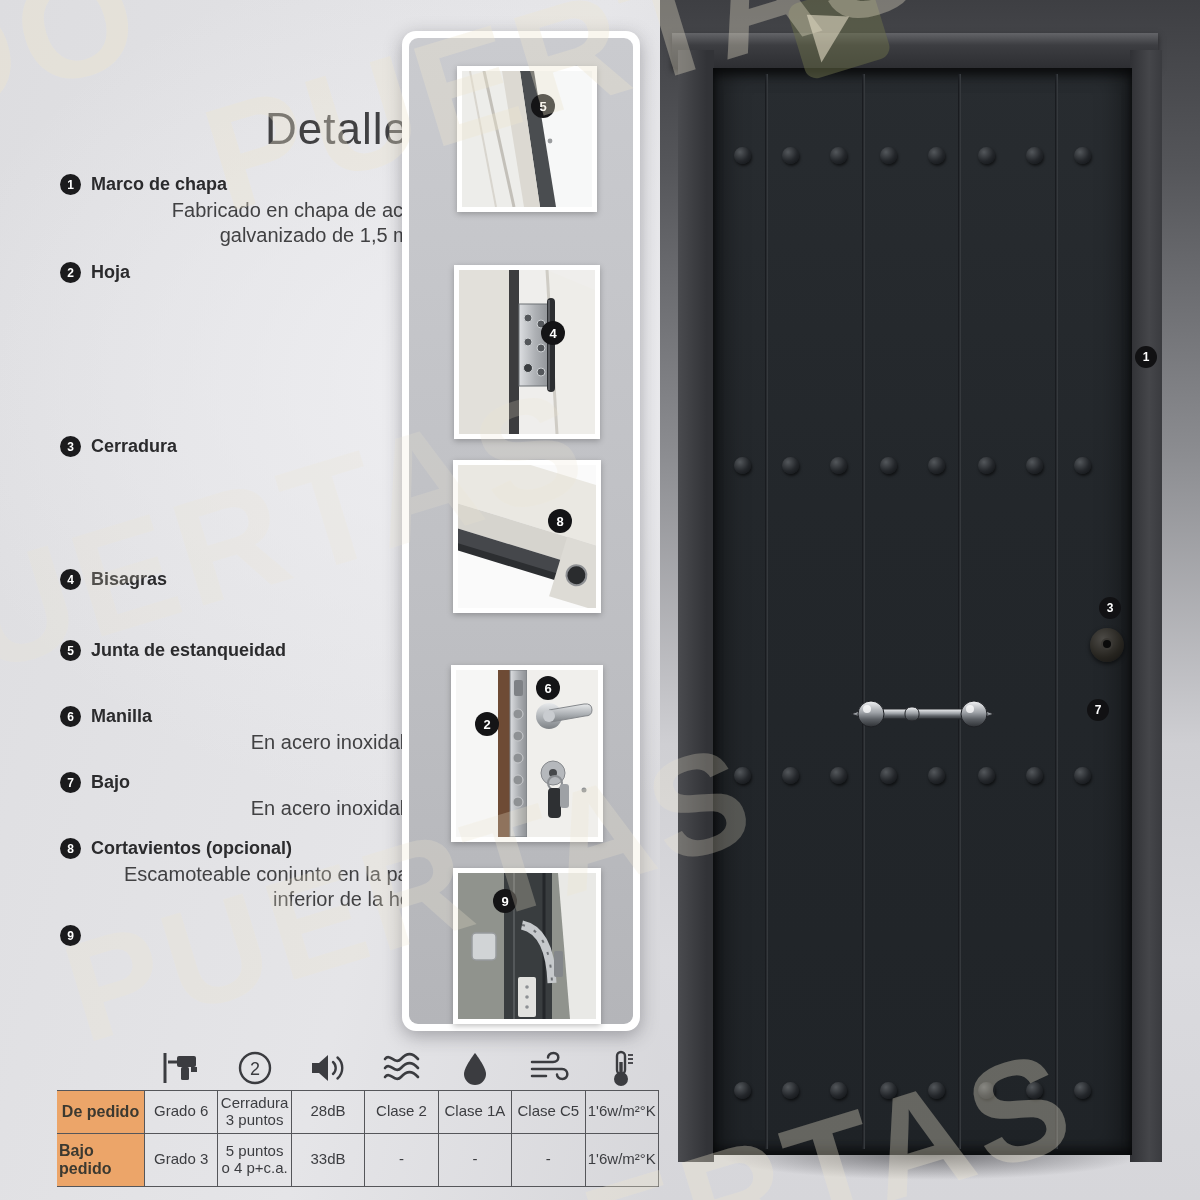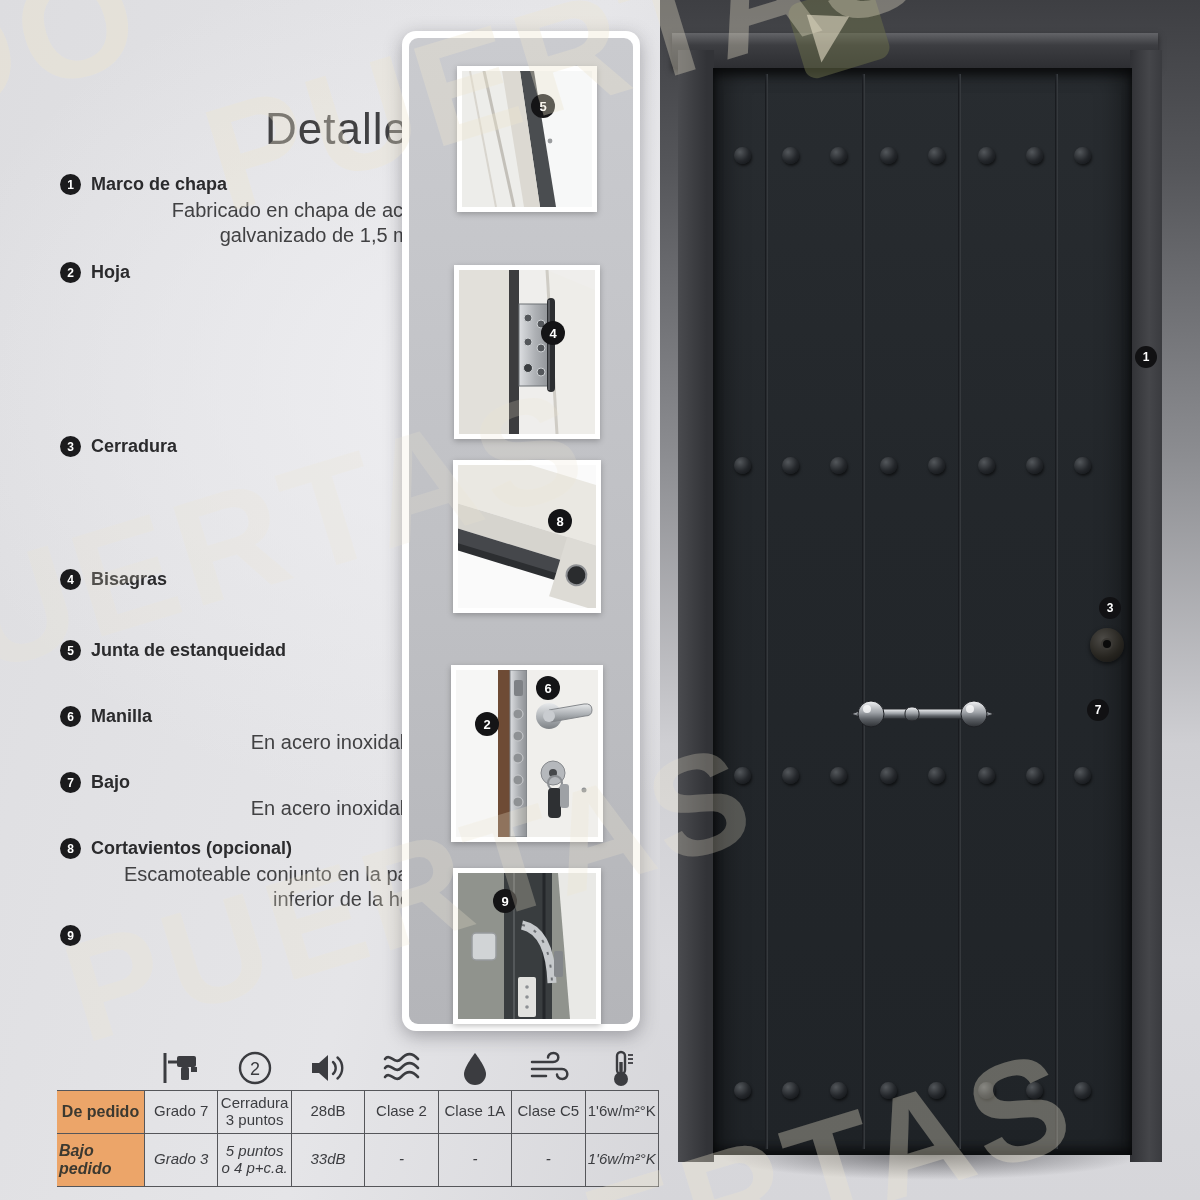--- a/index.html
+++ b/index.html
@@ -87,21 +87,21 @@
       font-size:12px;font-weight:700;display:flex;align-items:center;justify-content:center;z-index:40;}
   .dc1{left:475px;top:346px;}
   .dc3{left:439px;top:597px;}
   .dc7{left:427px;top:699px;}
 
   
   .spec-table{position:absolute;left:57px;top:1046px;width:602px;z-index:10;color:#3c3d41;}
   .icons-row{display:grid;grid-template-columns:88px repeat(7,1fr);height:44px;align-items:center;justify-items:center;}
   .icons-row .spacer{width:100%;}
   .data-row{display:grid;grid-template-columns:88px repeat(7,1fr);border-top:1px solid #55565a;}
-  .data-row:last-child{border-bottom:1px solid #55565a;font-style:italic;}
+  .data-row:last-child{border-bottom:1px solid #55565a;}
   .row-label{background:#eca569;color:#3c3930;font-weight:700;font-size:16px;
       display:flex;align-items:center;justify-content:center;padding:8px 2px;border-right:1px solid #55565a;}
   .cell{display:flex;align-items:center;justify-content:center;text-align:center;font-size:15px;
       line-height:1.12;white-space:pre-line;padding:4px 2px;border-right:1px solid #55565a;}
   .icon{width:44px;height:40px;}
 </style>
 </head>
 <body>
 
 <div class="page">
@@ -388,21 +388,21 @@
         <rect x="17" y="4" width="8" height="22" rx="4" fill="none" stroke="#3b3c40" stroke-width="2.4"></rect>
         <circle cx="21" cy="31" r="7" fill="#3b3c40"></circle>
         <line x1="21" y1="14" x2="21" y2="28" stroke="#3b3c40" stroke-width="3.4"></line>
         <line x1="28" y1="7" x2="33" y2="7" stroke="#3b3c40" stroke-width="1.8"></line>
         <line x1="28" y1="11" x2="33" y2="11" stroke="#3b3c40" stroke-width="1.8"></line>
         <line x1="28" y1="15" x2="33" y2="15" stroke="#3b3c40" stroke-width="1.8"></line>
       </svg>
     </div>
     <div class="data-row">
       <div class="row-label">De pedido</div>
-      <div class="cell">Grado 7</div>
+      <div class="cell">Grado 6</div>
       <div class="cell">Cerradura
 3 puntos</div>
       <div class="cell">28dB</div>
       <div class="cell">Clase 2</div>
       <div class="cell">Clase 1A</div>
       <div class="cell">Clase C5</div>
       <div class="cell">1'6w/m²°K</div>
     </div>
     <div class="data-row">
       <div class="row-label">Bajo pedido</div>

